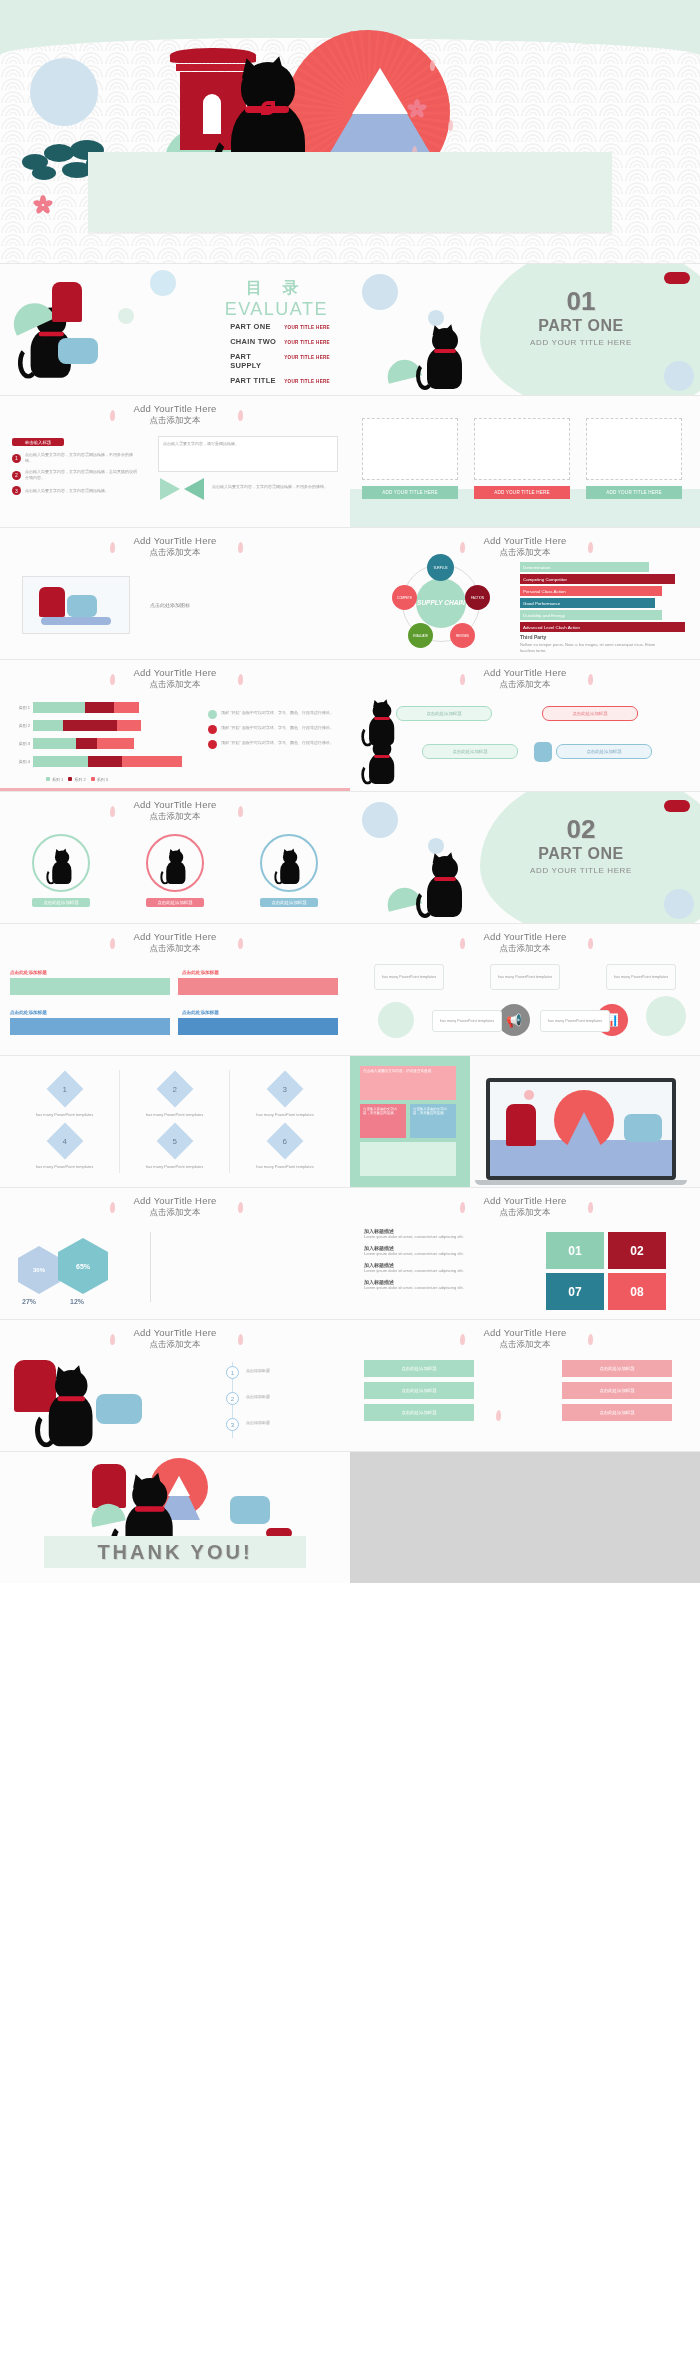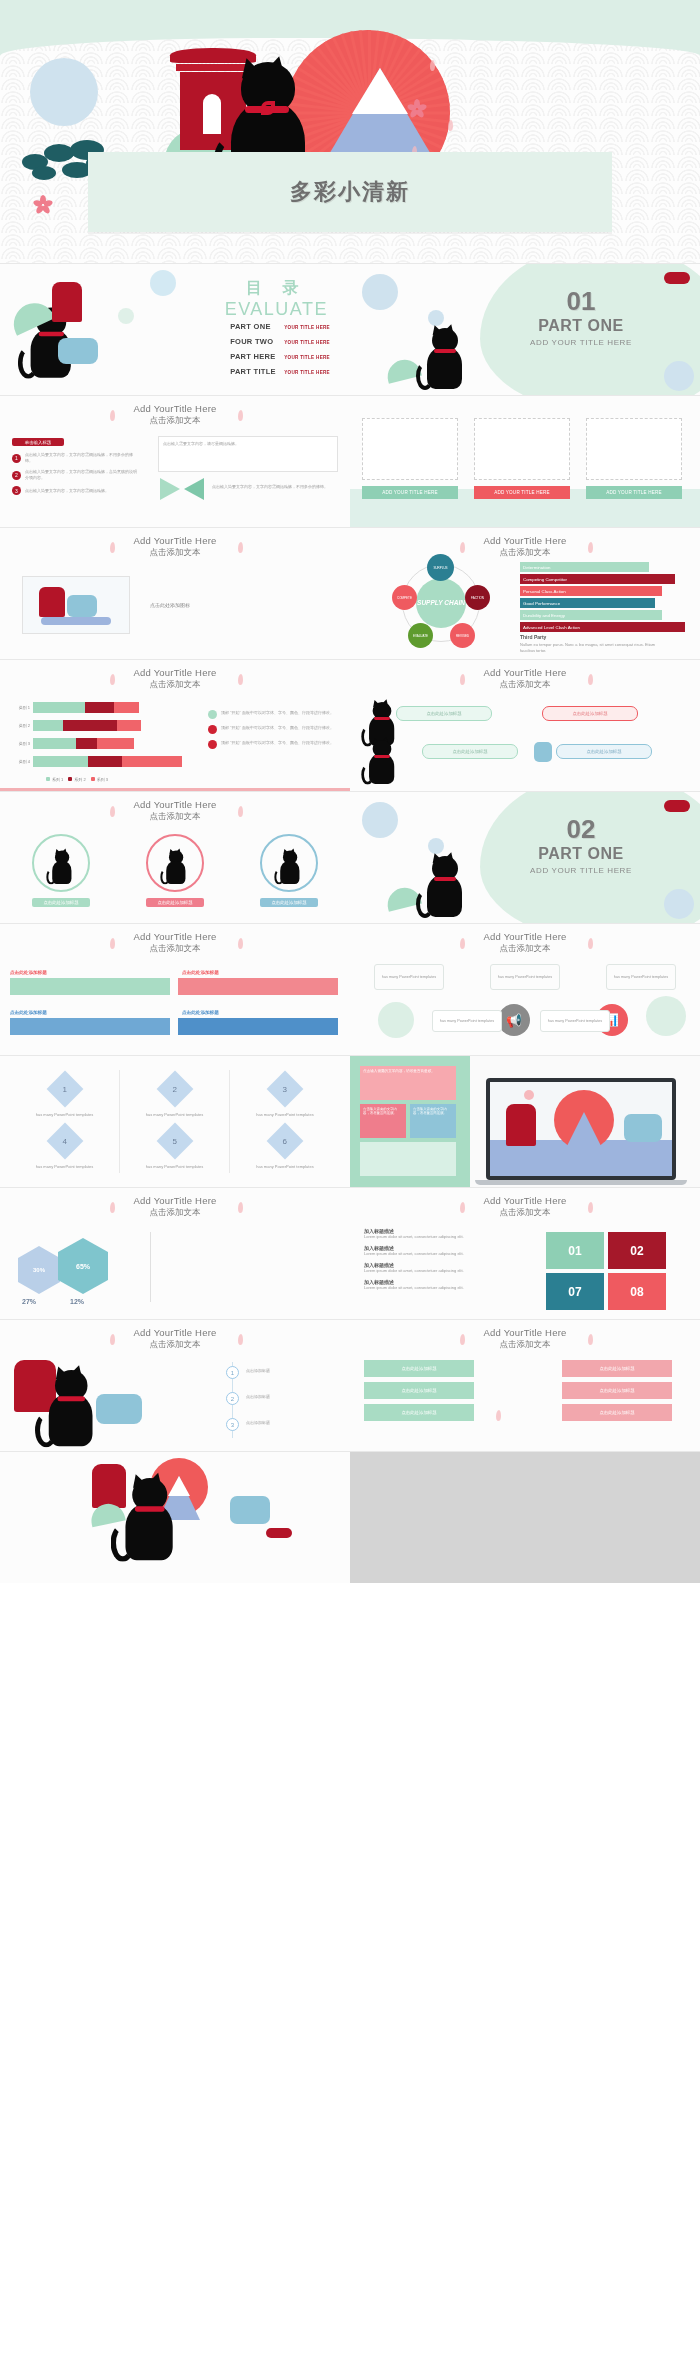--- a/index.html
+++ b/index.html
@@ -276,21 +276,20 @@
       <i style="transform: rotate(72deg) translateY(-1px);"></i>
       <i style="transform: rotate(144deg) translateY(-1px);"></i>
       <i style="transform: rotate(216deg) translateY(-1px);"></i>
       <i style="transform: rotate(288deg) translateY(-1px);"></i>
     </div>
   <div class="petal" style="left:430px;top:60px;"></div>
   <div class="petal" style="left:448px;top:120px;"></div>
   <div class="petal" style="left:412px;top:146px;"></div>
 
   <div class="titleband">
-    <div class="t1">多彩小清新</div>
   </div>
 </div>
 <div class="sep"></div>
 
 <div class="row">
   <div class="slide half seigaiha" id="contents">
     <div class="mini-cat" style="left:26px;top:48px;transform:scale(1.15);">
       <div class="e1"></div>
         <div class="e2"></div>
         <div class="h"></div>
@@ -309,25 +308,25 @@
     <div class="ct-title">
       <div class="cn">目 录</div>
       <div class="en">EVALUATE</div>
     </div>
     <div class="ct-list">
       <div class="item">
         <span class="p">PART ONE</span>
         <span class="s">YOUR TITLE HERE</span>
       </div>
       <div class="item">
-        <span class="p">FOUR TWO</span>
+        <span class="p">CHAIN TWO</span>
         <span class="s">YOUR TITLE HERE</span>
       </div>
       <div class="item">
-        <span class="p">PART HERE</span>
+        <span class="p">PART SUPPLY</span>
         <span class="s">YOUR TITLE HERE</span>
       </div>
       <div class="item">
         <span class="p">PART TITLE</span>
         <span class="s">YOUR TITLE HERE</span>
       </div>
     </div>
   </div>
 
   <div class="slide half seigaiha" style="height:131px;">
@@ -871,16 +870,19 @@
       <div class="e1"></div>
         <div class="e2"></div>
         <div class="h"></div>
         <div class="b"></div>
         <div class="t"></div>
         <div class="bw"></div>
     </div>
     <div class="flowerR" style="left:74px;top:74px;"><i style="transform: rotate(0deg) translateY(-1px);"></i><i style="transform: rotate(72deg) translateY(-1px);"></i><i style="transform: rotate(144deg) translateY(-1px);"></i><i style="transform: rotate(216deg) translateY(-1px);"></i><i style="transform: rotate(288deg) translateY(-1px);"></i></div>
     <div class="flowerR" style="left:236px;top:32px;"><i style="transform: rotate(0deg) translateY(-1px);"></i><i style="transform: rotate(72deg) translateY(-1px);"></i><i style="transform: rotate(144deg) translateY(-1px);"></i><i style="transform: rotate(216deg) translateY(-1px);"></i><i style="transform: rotate(288deg) translateY(-1px);"></i></div>
 
+    <div style="position:absolute;left:44px;right:44px;top:84px;height:32px;background:#e3f1ea;display:flex;align-items:center;justify-content:center;">
+      <span style="font-size:20px;font-weight:bold;color:#808080;letter-spacing:3px;text-shadow:1px 1px 0 #cfd9d3;">THANK YOU!</span>
+    </div>
   </div>
 
   <div class="slide half gray-slide" style="height:131px;"></div>
 </div>
 
 </body></html>

